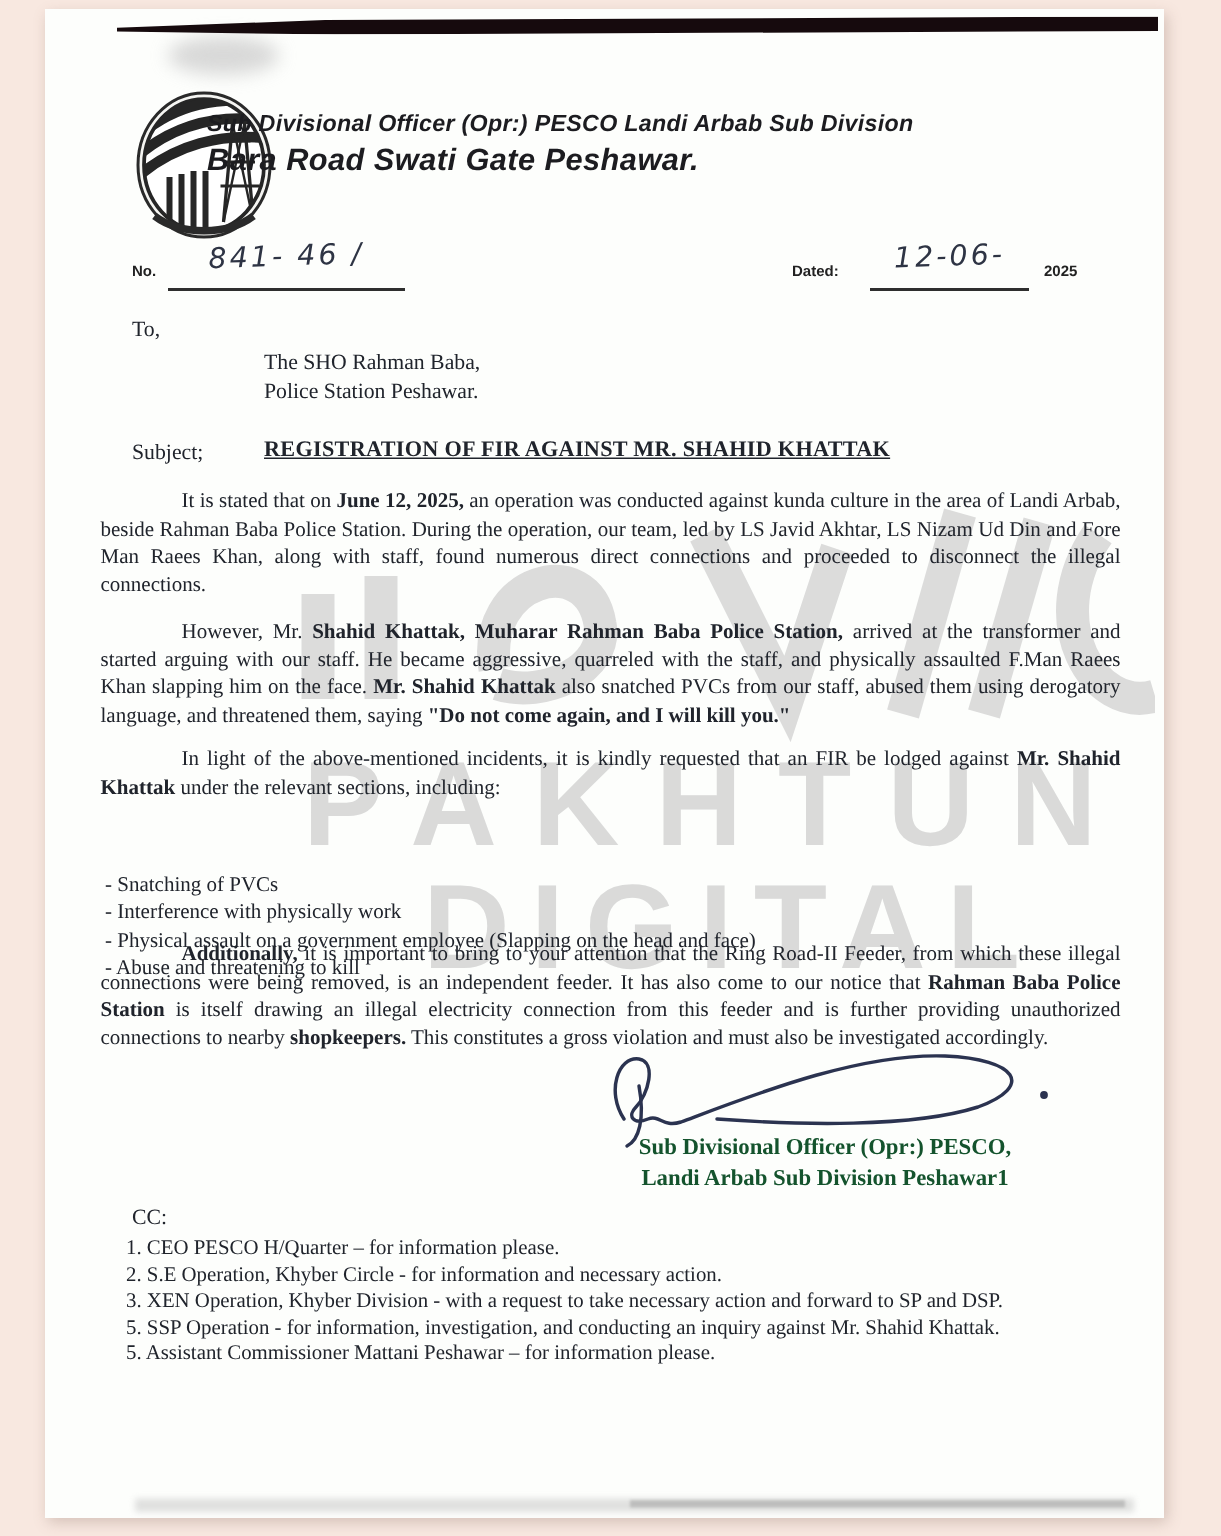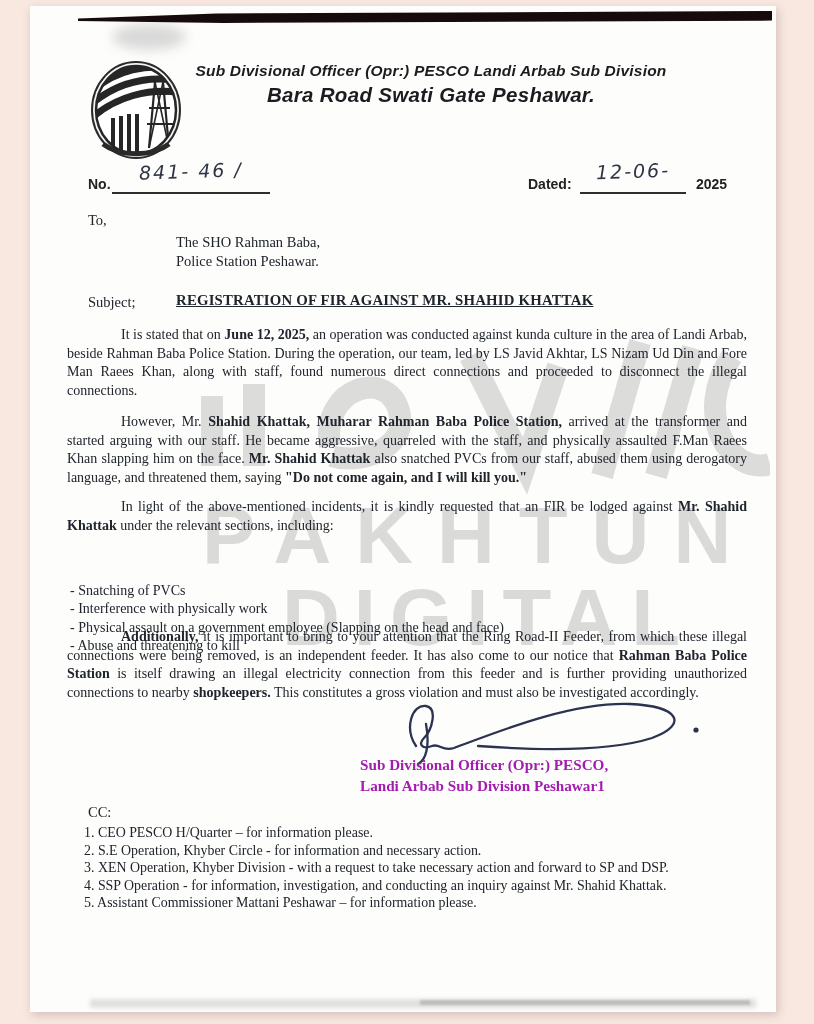--- a/index.html
+++ b/index.html
@@ -16,27 +16,27 @@
             clip-path:polygon(0 62%, 20% 20%, 100% 0, 100% 80%, 21% 100%, 0 84%); }
   .smudge { position:absolute; top:18px; left:82px; width:74px; height:26px; background:#c9c9c9;
             border-radius:50%; filter:blur(6px); opacity:.7; z-index:2; }
   .bshadow { position:absolute; left:60px; bottom:4px; width:666px; height:9px; background:#b4b4b4;
              opacity:.4; filter:blur(2px); z-index:1; }
   .bshadow2 { position:absolute; left:390px; bottom:7px; width:330px; height:5px; background:#9a9a9a;
               opacity:.5; filter:blur(1px); z-index:1; }
 
   
   .logo { left:55px; top:50px; width:102px; height:108px; z-index:2; }
-  .hdr { left:108px; top:56px; width:586px; text-align:center; z-index:2;
+  .hdr { left:108px; top:68px; width:586px; z-index:2;
          font-family:"Liberation Sans", sans-serif; font-style:italic; font-weight:bold; color:#1c1c20; }
   .hdr1 { font-size:15.5px; letter-spacing:.2px; }
   .hdr2 { font-size:20.5px; margin-top:3px; letter-spacing:.3px; }
 
   
-  .lbl-sans { font-family:"Liberation Sans", sans-serif; font-weight:bold; font-size:14px; color:#222; }
+  .lbl-sans { font-family:"Liberation Sans", sans-serif; font-weight:bold; font-size:10px; color:#222; }
   .no-label { left:58px; top:170px; }
   .no-line { left:82px; top:154px; width:158px; height:34px; border-bottom:2px solid #2e2e2e; text-align:center; z-index:2; }
   .dated-label { left:498px; top:170px; }
   .dated-line { left:550px; top:154px; width:106px; height:34px; border-bottom:2px solid #2e2e2e; text-align:center; z-index:2; }
   .dated-year { left:666px; top:170px; }
   .hand { font-family:"DejaVu Sans", sans-serif; font-style:italic; font-size:19px; color:#2e3444;
           letter-spacing:2px; display:inline-block; transform:rotate(-2deg); }
 
   
   .to-label  { left:58px;  top:206px; font-size:14.5px; }
@@ -46,22 +46,22 @@
   .subj-text { left:146px; top:286px; font-size:14.8px; font-weight:bold; text-decoration:underline; letter-spacing:.2px; }
 
   
   .para { left:37px; width:680px; text-align:justify; font-size:14px; line-height:18.6px; text-indent:54px; }
   .p1 { top:320px; } .p2 { top:407px; } .p3 { top:492px; } .p4 { top:622px; }
   .charges { left:40px; top:543px; width:640px; font-size:14px;margin-top:33px; }
   .charges .li { line-height:18.4px; }
 
   
   .sig-svg { left:352px; top:688px; width:334px; height:72px; z-index:2; }
-  .sig-block { left:330px; top:748px; width:380px; font-weight:bold;
-               font-size:15.2px; line-height:21px; color:#a21caf; }
+  .sig-block { left:330px; top:748px; width:380px; text-align:center; font-weight:bold;
+               font-size:15.2px; line-height:21px; color:#14532d; }
 
   
   .cc-label { left:58px; top:798px; font-size:14.5px; }
   .cc-list { left:54px; top:818px; width:692px; font-size:13.9px; }
   .cc-list .li { line-height:17.6px; }
 
   
   .wm { position:absolute; z-index:1; font-family:"Liberation Sans", sans-serif; font-weight:bold;
         color:#c5c5c5; opacity:.62; white-space:nowrap; }
   .wm1 { left:172px; top:484px; font-size:80px; letter-spacing:24px; }
@@ -162,18 +162,18 @@
     <div class="txt sig-block">
       <div>Sub Divisional Officer (Opr:) PESCO,</div>
       <div>Landi Arbab Sub Division Peshawar1</div>
     </div>
 
     <div class="txt cc-label">CC:</div>
     <div class="txt cc-list">
         <div class="li">1. CEO PESCO H/Quarter – for information please.</div>
         <div class="li">2. S.E Operation, Khyber Circle - for information and necessary action.</div>
         <div class="li">3. XEN Operation, Khyber Division - with a request to take necessary action and forward to SP and DSP.</div>
-        <div class="li">4. SSP Operation - for information, investigation, and conducting an inquiry against Mr. Shahid Khattak.</div>
+        <div class="li">5. SSP Operation - for information, investigation, and conducting an inquiry against Mr. Shahid Khattak.</div>
         <div class="li">5. Assistant Commissioner Mattani Peshawar – for information please.</div>
       </div>
 
   </div>
 </div>
 
 </body></html>

